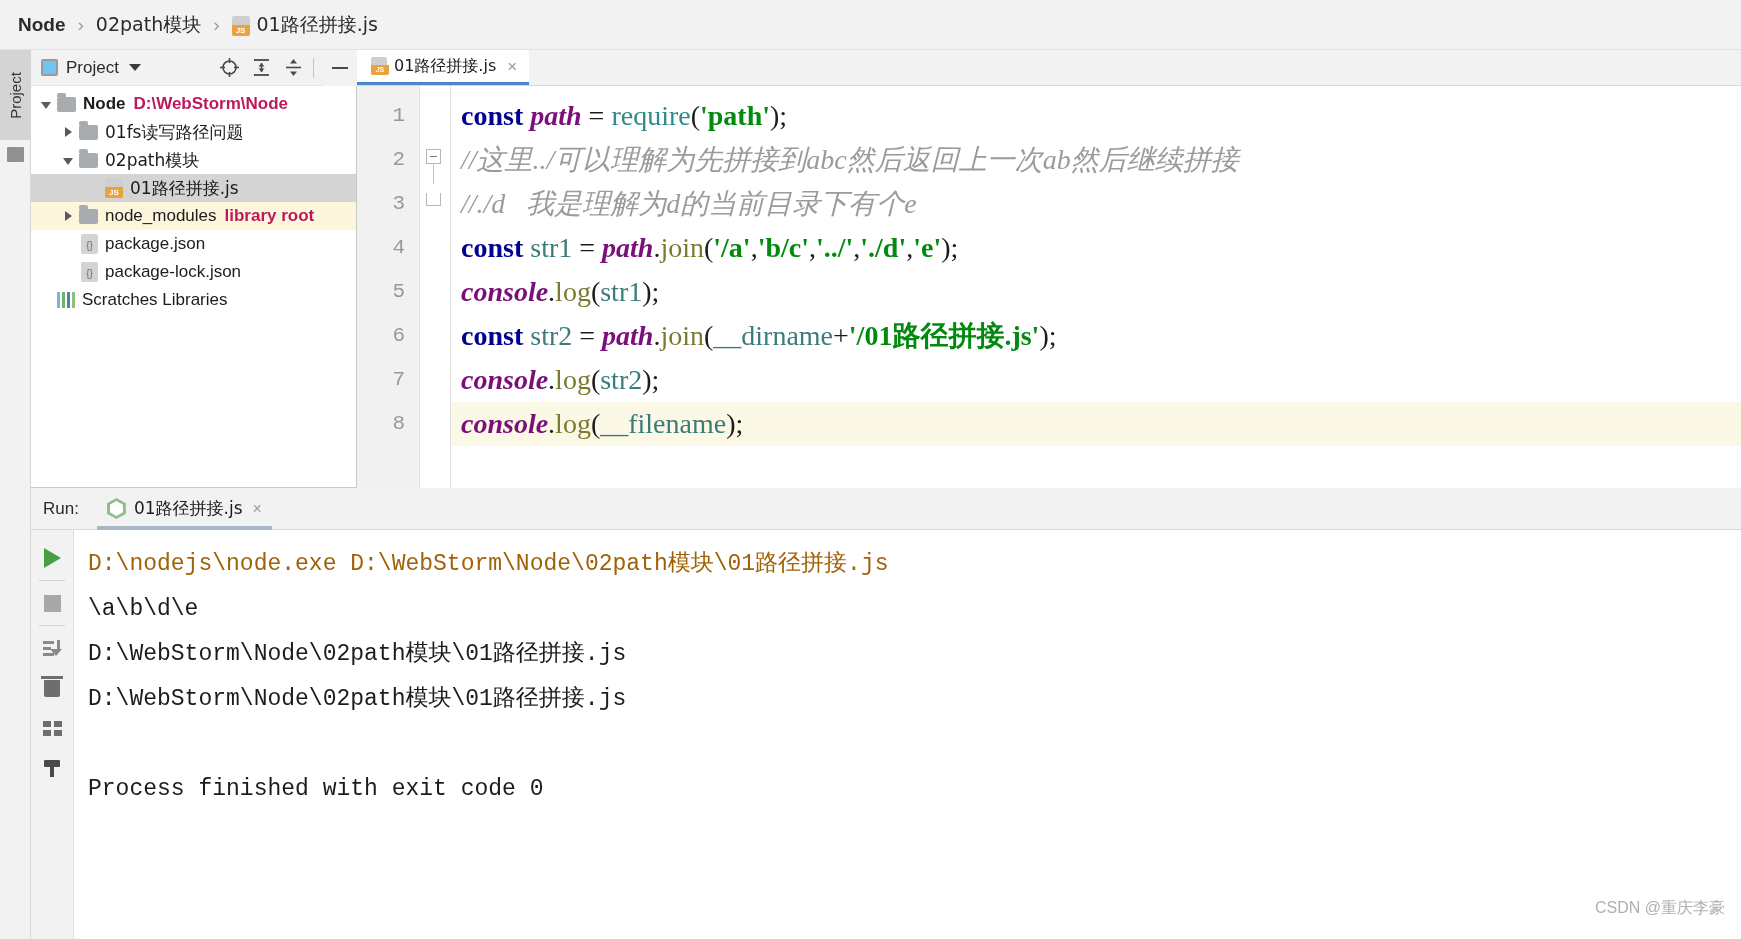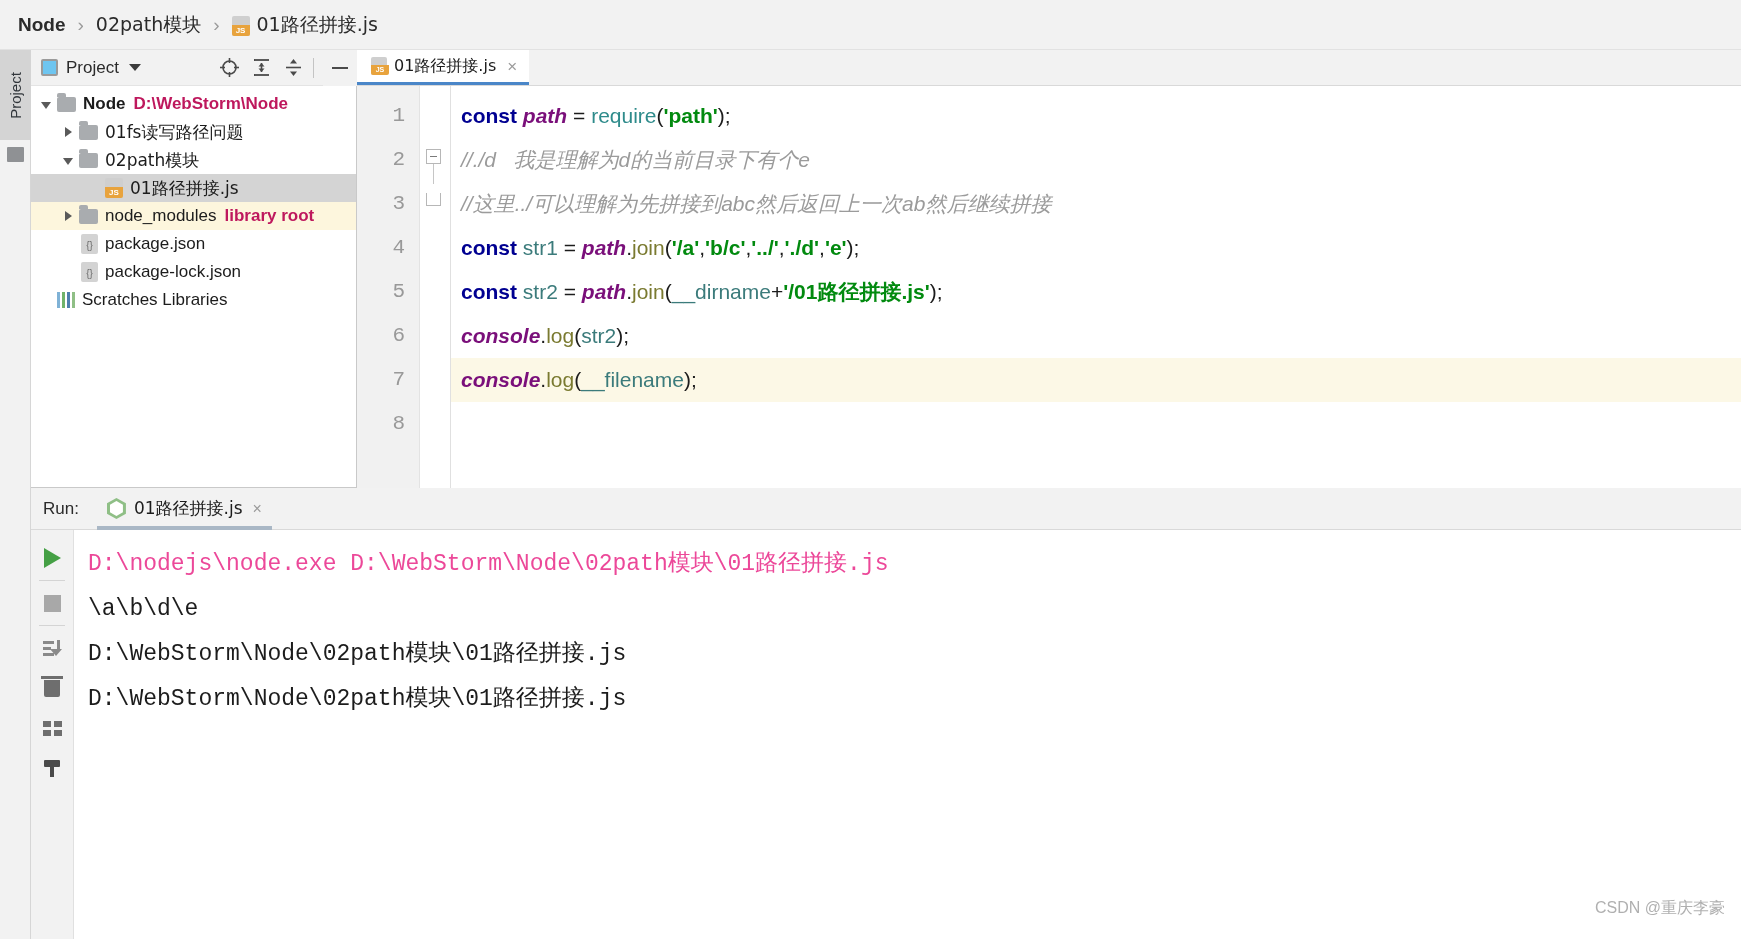--- a/index.html
+++ b/index.html
@@ -243,22 +243,22 @@
   .fold-line {
     position: absolute; left: 13px; top: 26px; width: 1px;
     height: 20px; background: #c6c6c6;
   }
   .code-lines {
     flex: 1; padding-top: 8px; position: relative;
     border-left: 1px solid #e0e0e0;
   }
   .cl {
     height: 44px; line-height: 44px;
-    font-family: Liberation Sans, sans-serif;
-    font-size: 21px; white-space: pre; padding-left: 10px;
+    font-family: Liberation Serif, serif;
+    font-size: 28px; white-space: pre; padding-left: 10px;
   }
   .cl.hl { background: #fcf8e6; }
   .kw  { color: #000091; font-weight: bold; }
   .var { color: #3b7b7b; }
   .obj { color: #7a0f7a; font-style: italic; font-weight: bold; }
   .fn  { color: #7a7a30; }
   .str { color: #028a0f; font-weight: bold; }
   .punc{ color: #1c1c1c; }
   .glob{ color: #3b7b7b; }
   .cmt { color: #9b9b9b; font-style: italic; }
@@ -356,21 +356,21 @@
     border-top: 7px solid #8a8a8a;
   }
 
   .console-out {
     flex: 1; background: #ffffff; padding: 12px 0 0 14px;
     font-family: "Liberation Mono", monospace;
     font-size: 23px; color: #1c1c1c;
     position: relative;
   }
   .co-line { height: 45px; line-height: 45px; white-space: pre; }
-  .co-line.link { color: #ec4899; }
+  .co-line.link { color: #a16207; }
   .co-blank { height: 45px; }
 
   .watermark {
     position: absolute; right: 16px; bottom: 20px;
     font-size: 16px; color: #b0b0b0;
     font-family: "Liberation Sans", sans-serif;
   }
   .cjk { font-family: "DejaVu Sans", sans-serif; }
 </style>
 </head>
@@ -523,23 +523,24 @@
             <span class="fold-point"></span>
           </div>
         <div class="fr"></div>
           <div class="fr"></div>
           <div class="fr"></div>
           <div class="fr"></div>
           <div class="fr"></div>
       </div>
       <div class="code-lines" id="code-lines">
           <div class="cl"><span class="kw">const</span><span class="punc"> </span><span class="obj">path</span><span class="punc"> </span><span class="punc">=</span><span class="punc"> </span><span class="fnc">require</span><span class="punc">(</span><span class="str">'path'</span><span class="punc">);</span></div>
+          <div class="cl"><span class="cmt">//这里../可以理解为先拼接到abc然后返回上一次ab然后继续拼接</span></div>
           <div class="cl"><span class="cmt">//./d   我是理解为d的当前目录下有个e</span></div>
-          <div class="cl"><span class="cmt">//这里../可以理解为先拼接到abc然后返回上一次ab然后继续拼接</span></div>
           <div class="cl"><span class="kw">const</span><span class="punc"> </span><span class="var">str1</span><span class="punc"> </span><span class="punc">=</span><span class="punc"> </span><span class="obj">path</span><span class="punc">.</span><span class="fn">join</span><span class="punc">(</span><span class="str">'/a'</span><span class="punc">,</span><span class="str">'b/c'</span><span class="punc">,</span><span class="str">'../'</span><span class="punc">,</span><span class="str">'./d'</span><span class="punc">,</span><span class="str">'e'</span><span class="punc">);</span></div>
+          <div class="cl"><span class="obj">console</span><span class="punc">.</span><span class="fn">log</span><span class="punc">(</span><span class="var">str1</span><span class="punc">);</span></div>
           <div class="cl"><span class="kw">const</span><span class="punc"> </span><span class="var">str2</span><span class="punc"> </span><span class="punc">=</span><span class="punc"> </span><span class="obj">path</span><span class="punc">.</span><span class="fn">join</span><span class="punc">(</span><span class="glob">__dirname</span><span class="punc">+</span><span class="str">'/01路径拼接.js'</span><span class="punc">);</span></div>
           <div class="cl"><span class="obj">console</span><span class="punc">.</span><span class="fn">log</span><span class="punc">(</span><span class="var">str2</span><span class="punc">);</span></div>
           <div class="cl hl"><span class="obj">console</span><span class="punc">.</span><span class="fn">log</span><span class="punc">(</span><span class="glob">__filename</span><span class="punc">);</span></div>
         </div>
     </div>
   </div>
 
   <div class="run-panel">
     <div class="run-tabs">
       <span class="run-label">Run:</span>
@@ -571,18 +572,19 @@
         <div class="rs-btn">
             <span class="pin"></span>
           </div>
       </div>
       <div class="console-out" id="console-out">
           <div class="co-line link">D:\nodejs\node.exe D:\WebStorm\Node\02path模块\01路径拼接.js</div>
           <div class="co-line">\a\b\d\e</div>
           <div class="co-line">D:\WebStorm\Node\02path模块\01路径拼接.js</div>
           <div class="co-line">D:\WebStorm\Node\02path模块\01路径拼接.js</div>
           <div class="co-blank"></div>
+          <div class="co-line">Process finished with exit code 0</div>
         </div>
     </div>
     <div class="watermark">CSDN @重庆李豪</div>
   </div>
 
 </div>
 
 </body></html>

